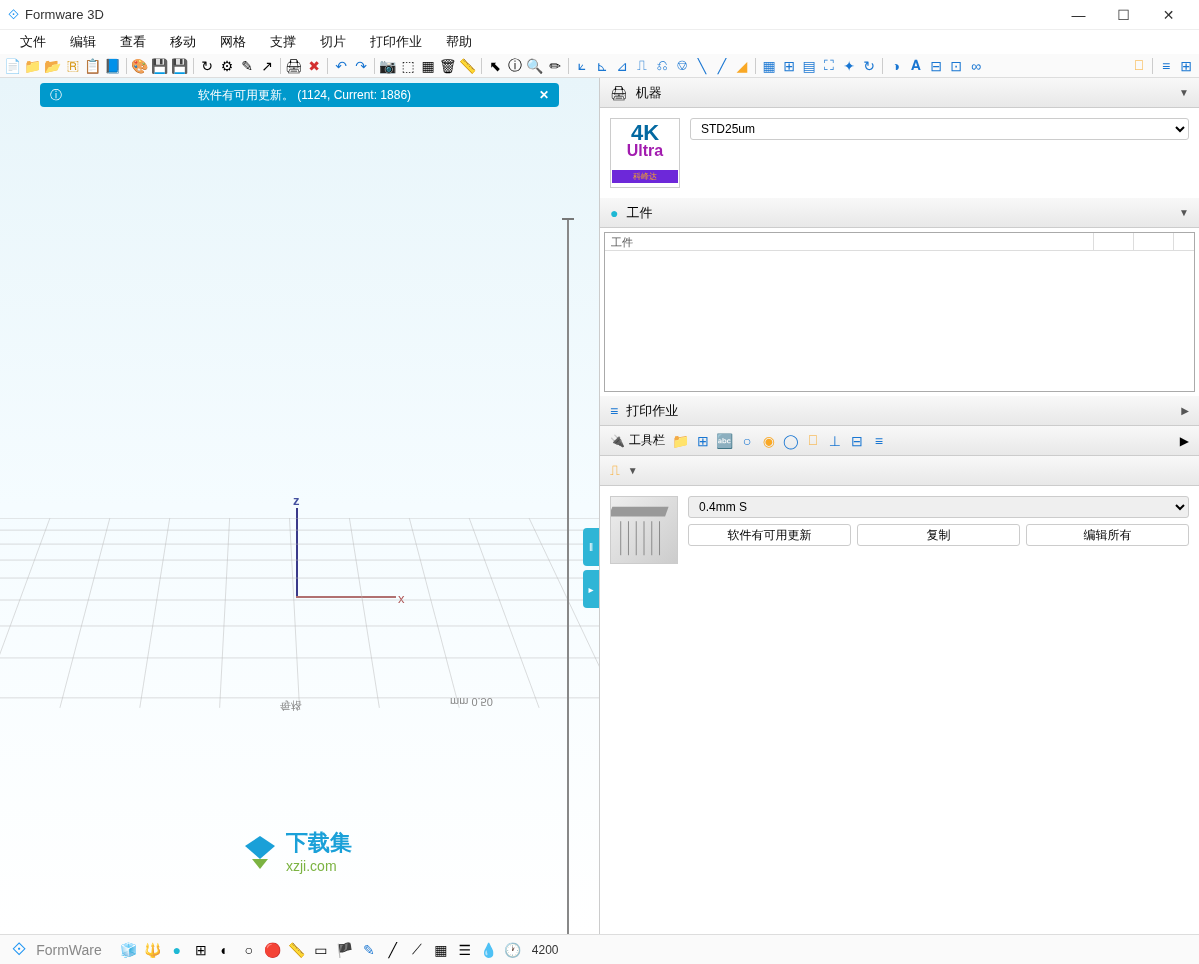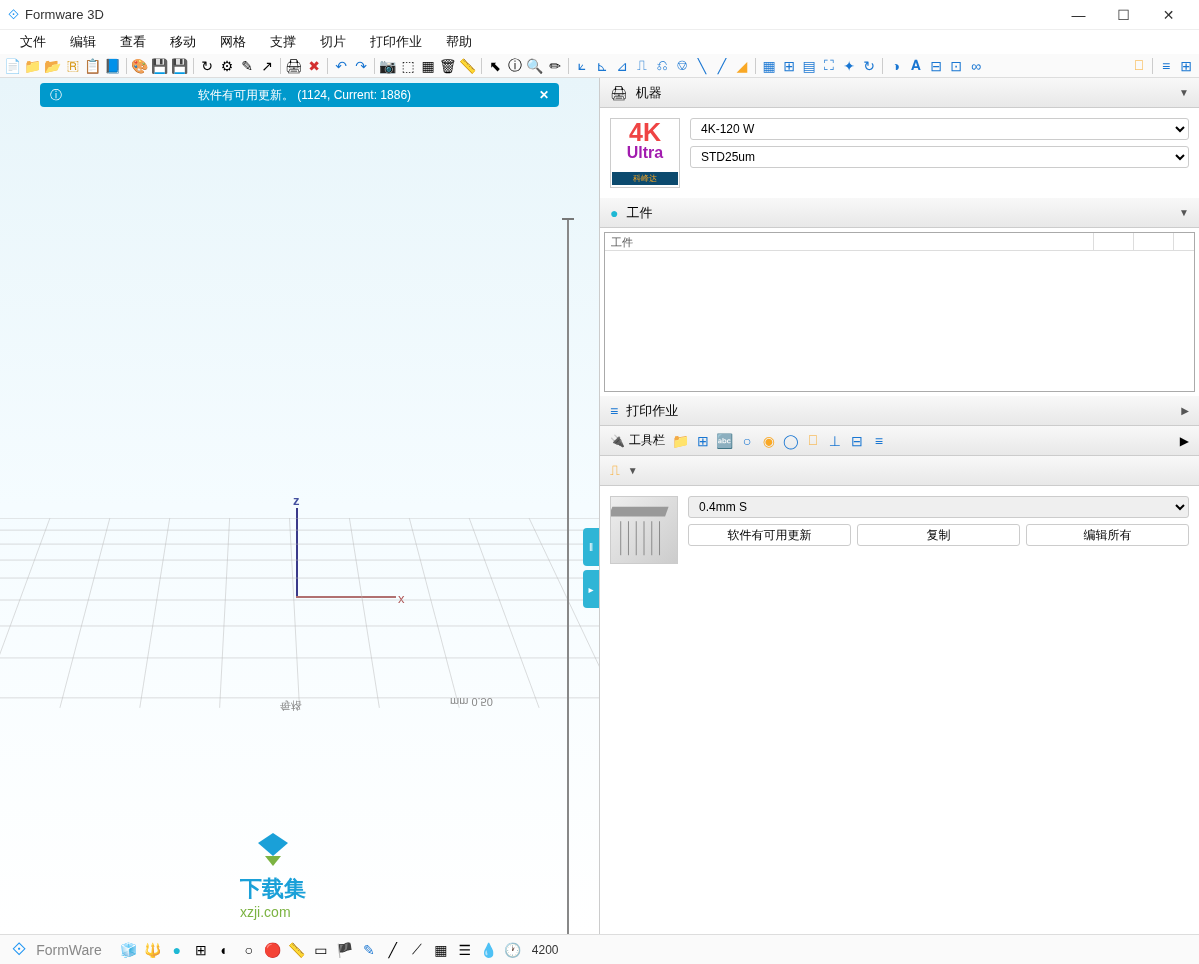--- a/index.html
+++ b/index.html
@@ -31,38 +31,38 @@
 .axis-x { position: absolute; left: 398px; top: 513px; font-size: 13px; color: #b05555; }
 .zline { position: absolute; left: 296px; top: 430px; width: 2px; height: 90px; background: #3a3a8a; }
 .xline { position: absolute; left: 296px; top: 518px; width: 100px; height: 2px; background: #b07070; }
 
 .vslider { position: absolute; right: 30px; top: 140px; width: 2px; height: 750px; background: #888; }
 .vslider .tick { position: absolute; left: -5px; top: 0; width: 12px; height: 2px; background: #777; }
 
 .sidetabs { position: absolute; right: 0; top: 450px; }
 .sidetabs .st { width: 16px; height: 38px; background: #2fb5d6; margin-bottom: 4px; border-radius: 4px 0 0 4px; display: flex; align-items: center; justify-content: center; color: #fff; font-size: 10px; }
 
-.watermark { position: absolute; left: 240px; top: 750px; display: flex; align-items: center; gap: 6px; flex-direction: column; }
+.watermark { position: absolute; left: 240px; top: 750px; display: flex; align-items: center; gap: 6px; }
 .watermark .wicon { width: 40px; height: 40px; }
 .watermark .wtext1 { color: #1aa0d8; font-size: 22px; font-weight: bold; }
 .watermark .wtext2 { color: #7cb342; font-size: 14px; }
 
 .rulertxt { position: absolute; font-size: 11px; color: #888; transform: rotate(180deg) scaleX(-1); }
 
 .rightpanel { width: 600px; background: #fff; border-left: 1px solid #ccc; overflow-y: auto; }
 .phdr { height: 30px; display: flex; align-items: center; padding: 0 10px; background: linear-gradient(#f8f8f8, #e8e8e8); border-bottom: 1px solid #ccc; font-size: 13px; }
 .phdr .picon { margin-right: 8px; font-size: 14px; }
 .phdr .ptitle { flex: 1; }
 .phdr .parrow { font-size: 10px; color: #555; }
 
 .machine-body { padding: 10px; display: flex; gap: 10px; }
 .mthumb { width: 70px; height: 70px; border: 1px solid #ccc; display: flex; flex-direction: column; align-items: center; justify-content: center; background: #fff; }
-.mthumb .m4k { color: #ef4444; font-size: 25px; font-weight: bold; line-height: 0.9; }
+.mthumb .m4k { color: #0369a1; font-size: 22px; font-weight: bold; line-height: 0.9; }
 .mthumb .multra { color: #a21caf; font-size: 16px; font-weight: bold; }
-.mthumb .mbrand { color: #f5a623; font-size: 8px; background: #0c4a6e; padding: 1px 21px; margin-top: 10px; }
+.mthumb .mbrand { color: #f5a623; font-size: 8px; background: #6d28d9; padding: 1px 21px; margin-top: 10px; }
 .mselects { flex: 1; display: flex; flex-direction: column; gap: 6px; }
 .mselects select { height: 22px; border: 1px solid #ccc; border-radius: 3px; padding: 0 6px; font-size: 12px; background: #fff; }
 
 .parts-body { padding: 4px; }
 .parts-table { border: 1px solid #aaa; height: 160px; background: #fff; }
 .parts-table .pth { height: 18px; border-bottom: 1px solid #ddd; display: flex; font-size: 11px; color: #555; }
 .parts-table .pth .pcol1 { flex: 1; padding: 2px 6px; border-right: 1px solid #ddd; }
 .parts-table .pth .pcol2 { width: 40px; border-right: 1px solid #ddd; }
 .parts-table .pth .pcol3 { width: 40px; border-right: 1px solid #ddd; }
 .parts-table .pth .pcol4 { width: 20px; }
@@ -239,21 +239,20 @@
       <span class="ptitle">机器</span>
       <span class="parrow">▼</span>
     </div>
     <div class="machine-body">
       <div class="mthumb">
         <div class="m4k">4K</div>
         <div class="multra">Ultra</div>
         <div class="mbrand">科峰达</div>
       </div>
       <div class="mselects">
-        <select><option>4K-120 W</option></select>
         <select><option>STD25um</option></select>
       </div>
     </div>
 
     <div class="phdr">
       <span class="picon" style="color:#1eb8d4">●</span>
       <span class="ptitle">工件</span>
       <span class="parrow">▼</span>
     </div>
     <div class="parts-body">

